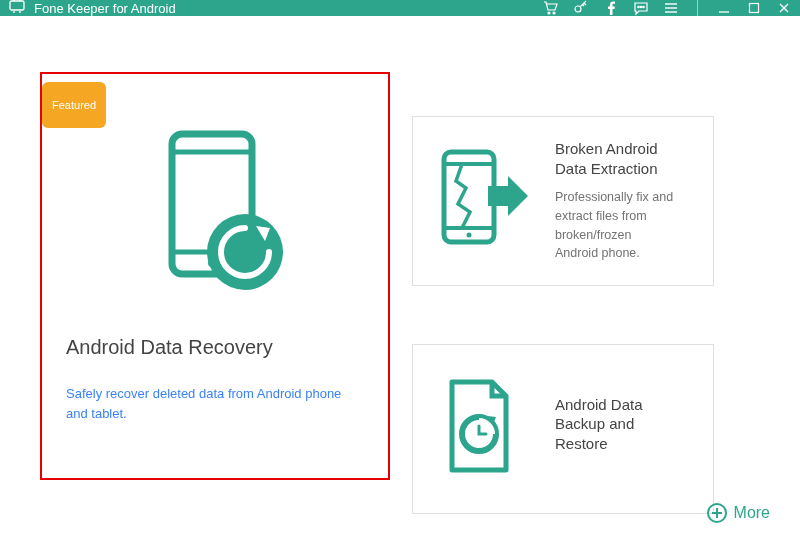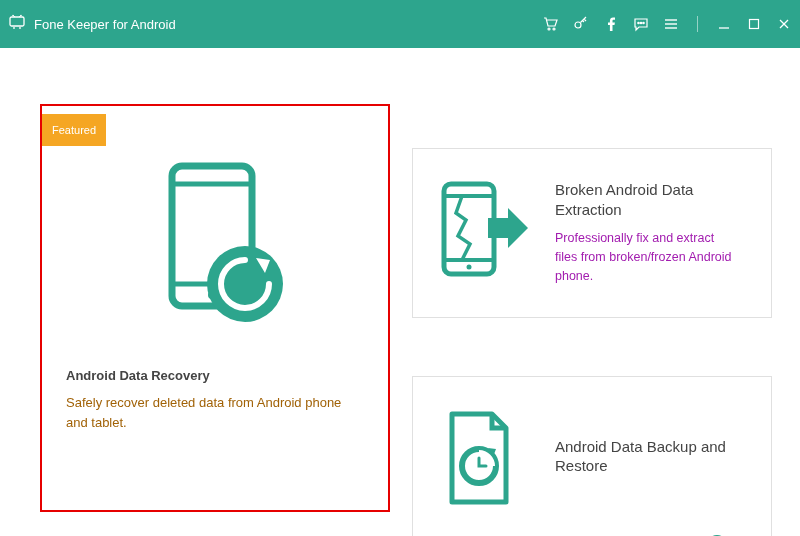--- a/index.html
+++ b/index.html
@@ -4,21 +4,21 @@
 <style>
 * { margin: 0; padding: 0; box-sizing: border-box; }
 body {
   width: 800px;
   height: 536px;
   background: #fff;
   font-family: "Segoe UI", Arial, sans-serif;
   overflow: hidden;
 }
 .titlebar {
-  height: 48px;
+  height: 16px;
   background: #2da58d;
   display: flex;
   align-items: center;
   padding: 0 8px;
   color: #fff;
 }
 .titlebar .left { display: flex; align-items: center; gap: 8px; }
 .titlebar .left svg { flex-shrink: 0; }
 .titlebar .title { font-size: 13px; font-weight: 400; }
 .titlebar .spacer { flex: 1; }
@@ -41,45 +41,46 @@
   border: 2px solid #e60000;
   background: #fff;
 }
 .featured-badge {
   position: absolute;
   left: 0;
   top: 8px;
   background: #f5a623;
   color: #fff;
   font-size: 11px;
-  padding: 10px 10px;
+  padding: 17px 10px;
+  border-radius: 6px;
 }
 .card-large .icon-wrap {
   display: flex;
   justify-content: center;
   margin-top: 50px;
 }
 .card-large .text-wrap {
   padding: 32px 24px 0 24px;
 }
 .card-large h2 {
-  font-size: 13px;
-  font-weight: 700;
+  font-size: 20px;
+  font-weight: 400;
   color: #444;
-  margin-bottom: 10px;
+  margin-bottom: 25px;
 }
 .card-large p {
   font-size: 13px;
-  color: #a16207;
+  color: #3b82f6;
   line-height: 1.5;
 }
 
 .card-small {
   position: absolute;
-  width: 360px;
+  width: 302px;
   height: 170px;
   border: 1px solid #e0e0e0;
   background: #fff;
   display: flex;
   align-items: center;
   padding: 20px 36px 20px 14px;
   gap: 18px;
 }
 .card-small.top { left: 412px; top: 100px; }
 .card-small.bottom { left: 412px; top: 292px; margin-top: 36px; }
@@ -91,21 +92,21 @@
 .card-small .text-col { flex: 1; }
 .card-small h3 {
   font-size: 15px;
   font-weight: 400;
   color: #444;
   margin-bottom: 10px;
   line-height: 1.3;
 }
 .card-small p {
   font-size: 12.5px;
-  color: #a21caf;
+  color: #737373;
   line-height: 1.5;
 }
 
 .more {
   position: absolute;
   right: 30px;
   top: 486px;
   display: flex;
   align-items: center;
   gap: 6px;

